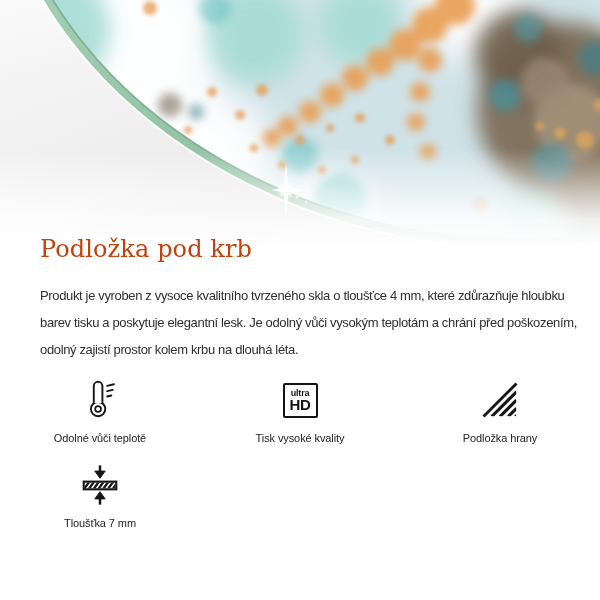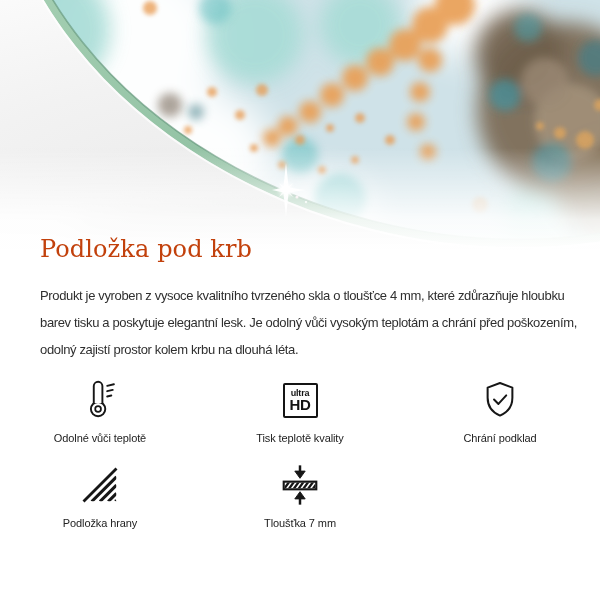--- a/index.html
+++ b/index.html
@@ -213,32 +213,23 @@
         <div class="feature-label">Odolné vůči teplotě</div>
       </div>
 
       <div class="feature">
         <div class="feature-icon">
           <div class="uhd-box">
             <span class="uhd-top">ultra</span>
             <span class="uhd-bottom">HD</span>
           </div>
         </div>
-        <div class="feature-label">Tisk teplotě kvality</div>
-      </div>
-
-      <div class="feature">
-        <div class="feature-icon">
-          <svg width="44" height="44" viewBox="0 0 48 48" fill="none" stroke="#161616" stroke-width="2.2" stroke-linejoin="round" stroke-linecap="round">
-            <path d="M24 5.5 L37.5 10.5 V21.5 C37.5 31.5 31.5 37.8 24 41 C16.5 37.8 10.5 31.5 10.5 21.5 V10.5 Z"></path>
-            <path d="M17.5 23.5 L22.3 28.3 L30.8 19"></path>
-          </svg>
-        </div>
-        <div class="feature-label">Chrání podklad</div>
-      </div>
+        <div class="feature-label">Tisk vysoké kvality</div>
+      </div>
+
 
 
       <div class="feature">
         <div class="feature-icon">
           <svg width="44" height="44" viewBox="0 0 48 48">
             <defs>
               <clipPath id="triClip">
                   <polygon points="6,42 42,6 42,42"></polygon>
                 </clipPath>
             </defs>

